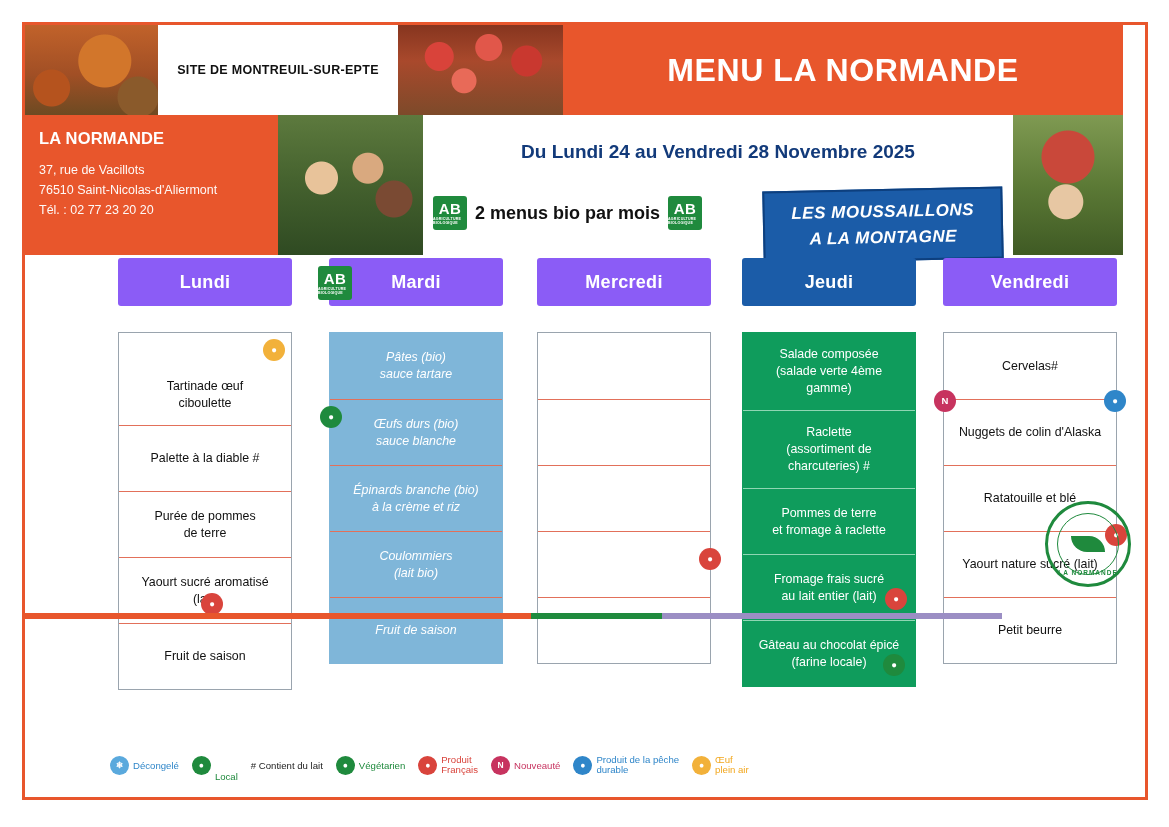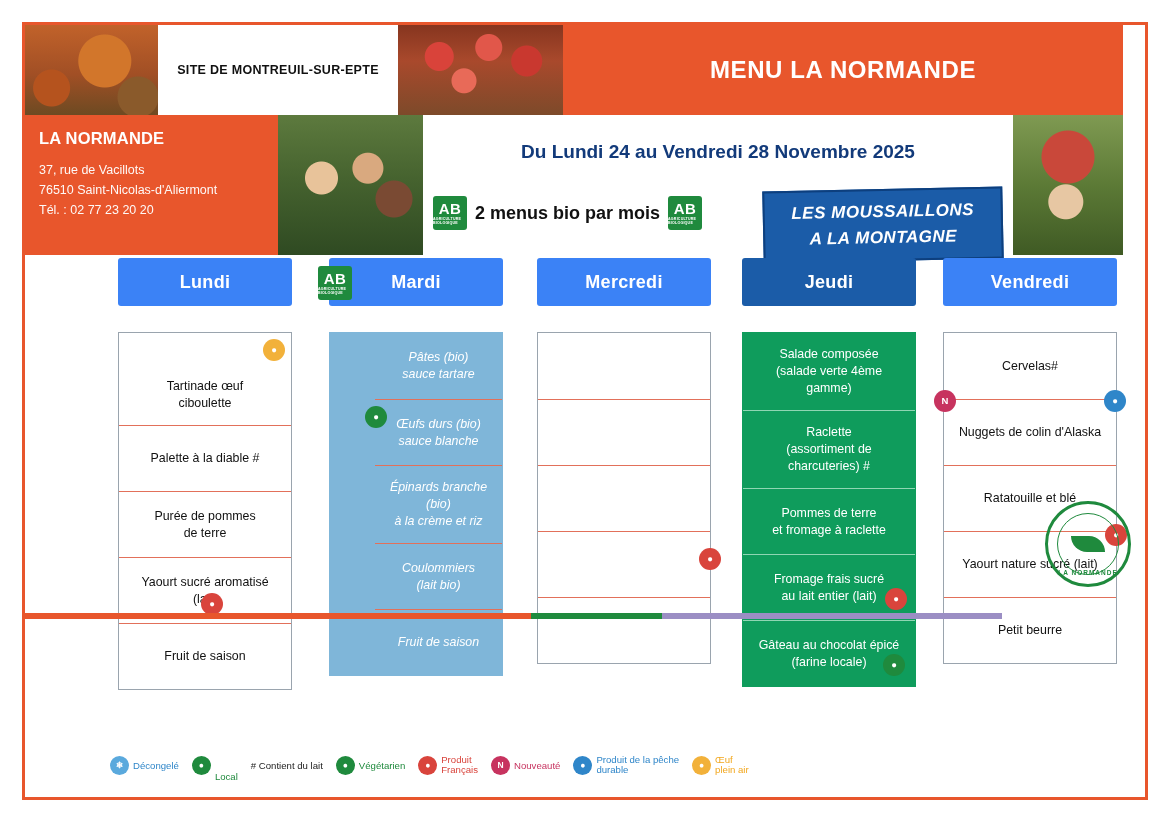--- a/index.html
+++ b/index.html
@@ -49,21 +49,21 @@
       radial-gradient(circle at 40% 62%, #e86a58 0 12px, transparent 13px),
       linear-gradient(180deg, #86351f 0%, #a9492c 40%, #7d4a2a 100%);
     overflow: hidden;
   }
   .hdr-orange-right {
     position: absolute; left: 563px; top: 25px; width: 560px; height: 90px;
     background: #e8562c;
     display: flex; align-items: center; justify-content: center;
   }
   .hdr-orange-right .title {
-    color: #fff; font-weight: bold; font-size: 24px; letter-spacing: .6px;
+    color: #fff; font-weight: bold; font-size: 32px; letter-spacing: .6px;
     text-align: center;
   }
   
   .addr-box {
     position: absolute; left: 25px; top: 115px; width: 253px; height: 140px;
     background: #e8562c; color: #fff;
     padding: 14px 10px 0 14px;
   }
   .addr-box .name { font-weight: bold; font-size: 16.5px; margin-bottom: 12px; letter-spacing:.2px;}
   .addr-box .line { font-size: 12.5px; line-height: 20px; opacity: .96; }
@@ -122,28 +122,28 @@
   .col.c0 { left: 93px; }
   .col.c1 { left: 304px; }
   .col.c2 { left: 512px; }
   .col.c3 { left: 717px; }
   .col.c4 { left: 918px; }
   .day-head {
     height: 48px; border-radius: 3px;
     display: flex; align-items: center; justify-content: center;
     color: #fff; font-weight: bold; font-size: 18px; letter-spacing: .3px;
   }
-  .purple { background: #3b82f6; }
+  .purple { background: #8b5cf6; }
   .blue   { background: #1b5ca8; }
   .menu-card {
     margin-top: 26px; border: 1px solid #9aa4ae; background: #fff;
     min-height: 330px; position: relative;
   }
   .menu-card.lundi, .menu-card.mercredi, .menu-card.vendredi { background:#fff; }
-  .menu-card.mardi  { background: #7fb6d9; border-color:#7fb6d9;padding-left:45px; }
+  .menu-card.mardi  { background: #7fb6d9; border-color:#7fb6d9; }
   .menu-card.jeudi  { background: #0f9c5c; border-color:#0f9c5c; }
   .dish {
     position: relative;
     padding: 13px 10px;
     font-size: 12.4px; line-height: 17px; text-align: center;
     color: #111; min-height: 66px;
     display: flex; align-items: center; justify-content: center;
   }
   .menu-card.mardi .dish { color:#fff; font-style: italic; }
   .menu-card.jeudi .dish { color:#fff; }

